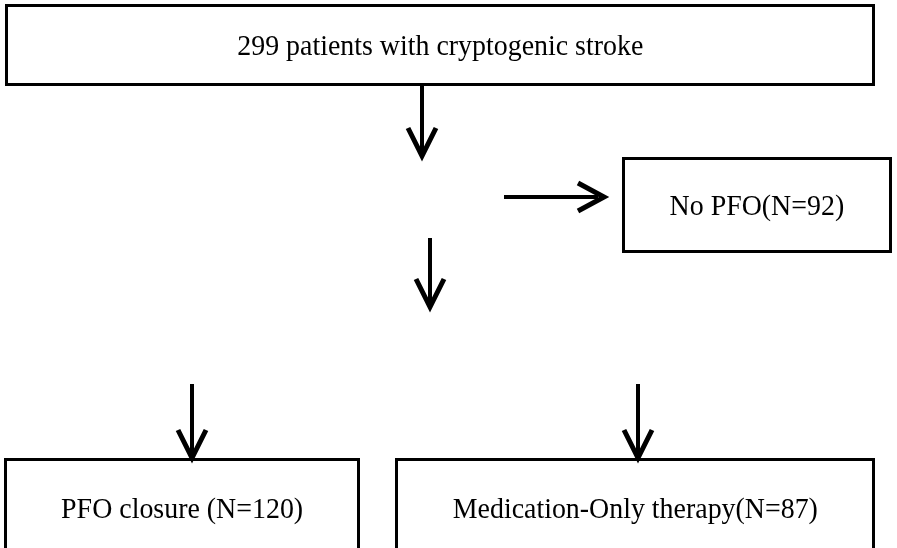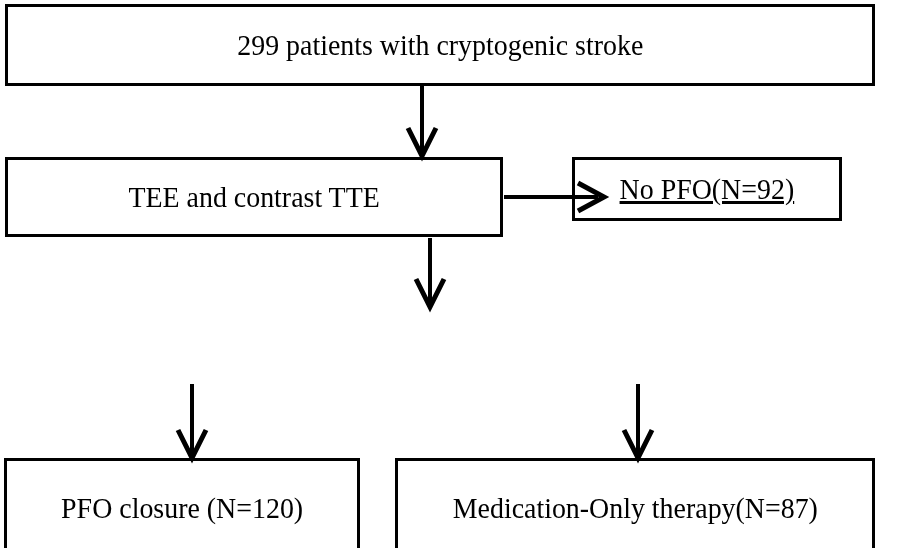--- a/index.html
+++ b/index.html
@@ -34,21 +34,21 @@
     font-size: 30px;
     line-height: 1.05;
     color: #000000;
     white-space: nowrap;
     transform: scaleX(0.93);
     letter-spacing: 0px;
   }
   
   #box-total          { left: 5px;   top: 4px;   width: 870px; height: 82px; }
   #box-screening      { left: 5px;   top: 157px; width: 498px; height: 80px; }
-  #box-no-pfo         { left: 572px; top: 157px; width: 270px; height: 64px; text-decoration: underline; }
+  #box-no-pfo         { left: 622px; top: 157px; width: 270px; height: 96px; }
   #box-pfo-total      { left: 5px;   top: 307px; width: 870px; height: 76px; }
   #box-pfo-closure    { left: 4px;   top: 458px; width: 356px; height: 100px; }
   #box-medication     { left: 395px; top: 458px; width: 480px; height: 100px; }
 
   
   #connector-layer {
     position: absolute;
     left: 0;
     top: 0;
     width: 897px;
@@ -58,23 +58,20 @@
 </style>
 </head>
 <body>
 
 <div id="flowchart-canvas">
 
   <div class="node-box" id="box-total">
     <span class="node-label">299 patients with cryptogenic stroke</span>
   </div>
 
-  <div class="node-box" id="box-screening">
-    <span class="node-label">TEE and contrast TTE</span>
-  </div>
 
   <div class="node-box" id="box-no-pfo">
     <span class="node-label">No PFO(N=92)</span>
   </div>
 
 
   <div class="node-box" id="box-pfo-closure">
     <span class="node-label">PFO closure (N=120)</span>
   </div>
 

